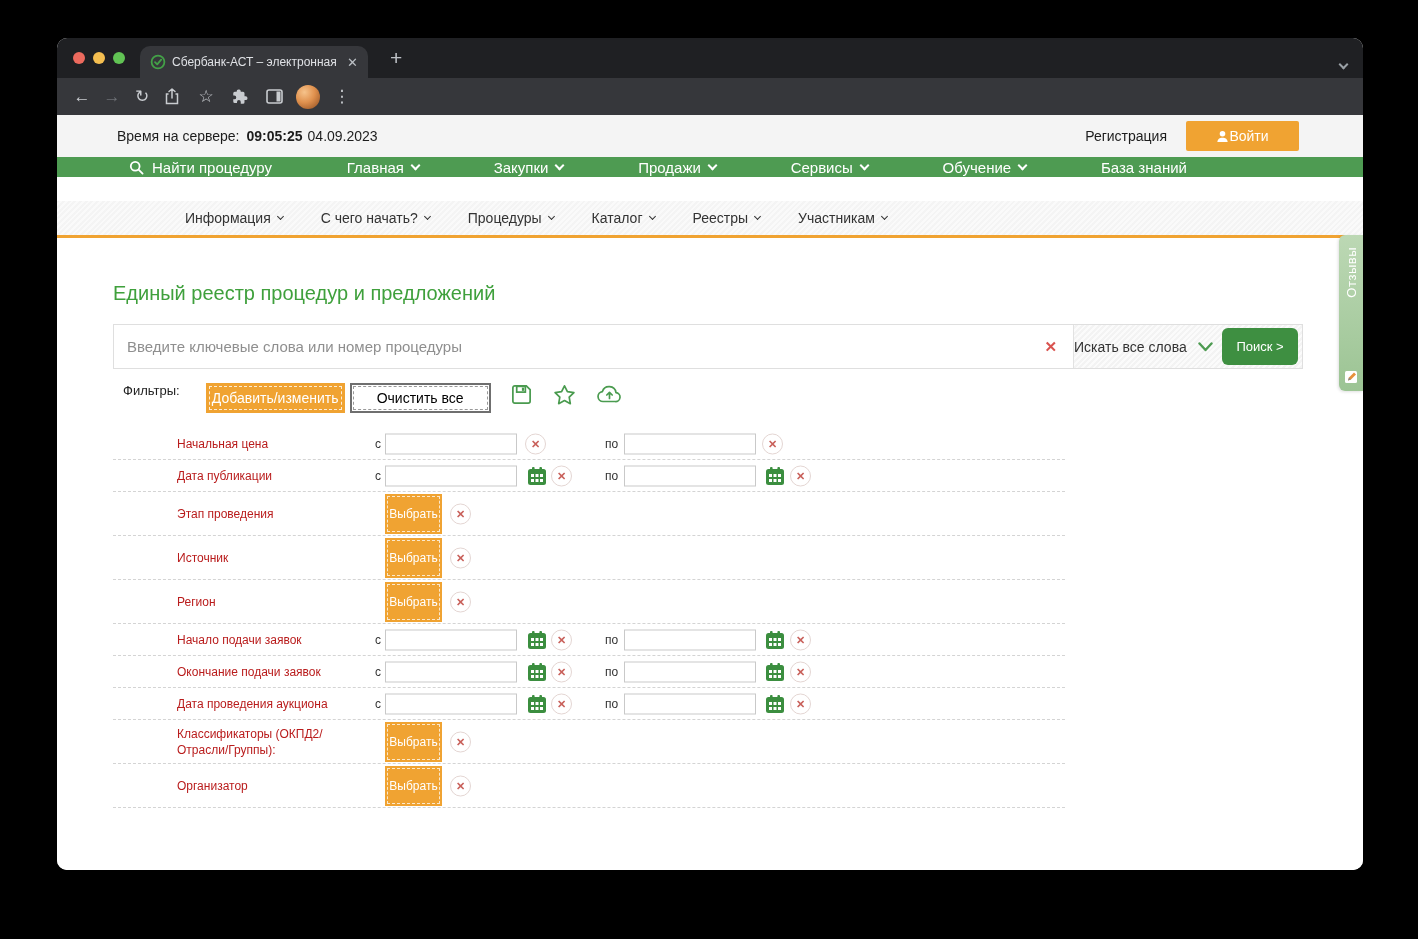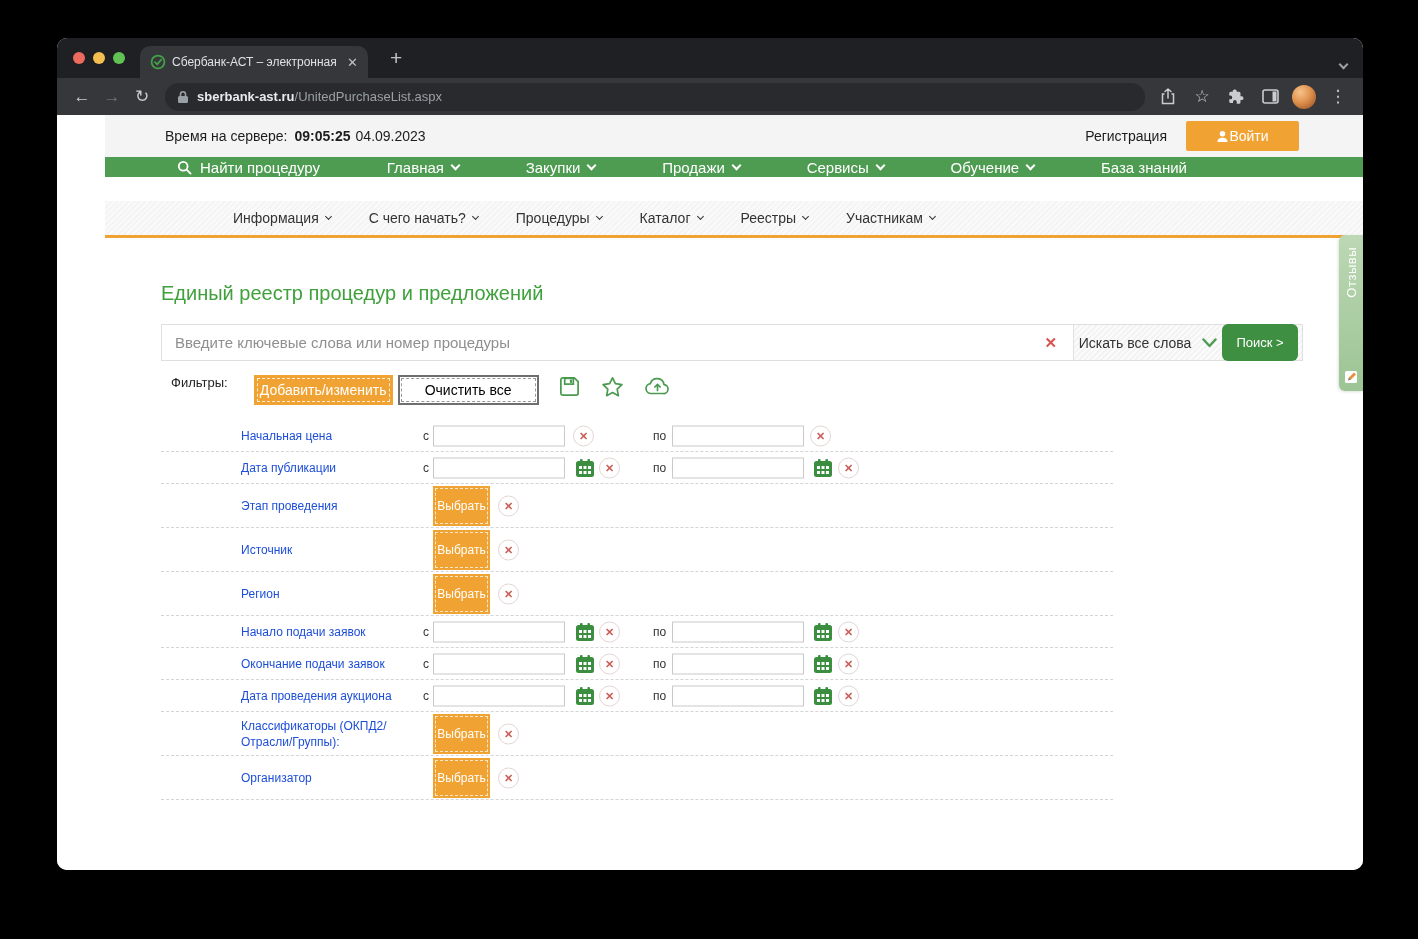--- a/index.html
+++ b/index.html
@@ -32,21 +32,21 @@
   .nav-ic.dim { color:#6E7176; }
   .urlbar { flex:1; height:28px; background:#282A2E; border-radius:14px; display:flex;
             align-items:center; padding:0 12px; margin:0 8px; font-size:13px; }
   .domain { color:#E8EAED; font-weight:bold; margin-left:8px; }
   .path { color:#9AA0A6; }
   .tb-right { display:flex; align-items:center; gap:4px; }
   .avatar { width:24px; height:24px; border-radius:50%; margin:0 3px;
             background:radial-gradient(circle at 35% 30%, #F6C38B 0%, #E0914E 45%, #8C4A1E 100%); }
 
   
-  .page { position:relative; height:755px; background:#fff; color:#222;padding-left:48px; }
+  .page { position:relative; height:755px; background:#fff; color:#222; }
 
   .infobar { height:42px; background:#F4F4F4; display:flex; align-items:center;
              padding:0 64px 0 60px; font-size:14px; color:#1d1d1d; }
   .time-strong { font-weight:bold; margin-left:7px; }
   .date-part { margin-left:5px; }
   .reg-link { margin-left:auto; margin-right:19px; }
   .login-btn { width:113px; height:30px; background:#F0A332; color:#fff; border:none;
                display:flex; align-items:center; justify-content:center; 
                font-size:14px; border-radius:2px; font-family:inherit; }
 
@@ -55,49 +55,49 @@
   .gitem { display:flex; align-items:center; gap:8px; cursor:default; }
 
   .subnav { height:37px; margin-top:24px; border-bottom:3px solid #F0A332;
             background:repeating-linear-gradient(135deg, rgba(0,0,0,.025) 0 2px, transparent 2px 4px), #FAFAFA;
             display:flex; align-items:center; gap:38px; padding-left:128px; font-size:14px; color:#333; }
   .snitem { display:flex; align-items:center; gap:7px; cursor:default; }
 
   .content { padding:0 60px 0 56px; }
   .page-title { margin-top:44px; font-size:20px; font-weight:400; color:#3FA03C; }
 
-  .searchbox { margin-top:19px; height:37px; border:1px solid #DFDFDF; display:flex; align-items:center;
+  .searchbox { margin-top:19px; height:45px; border:1px solid #DFDFDF; display:flex; align-items:center;
                background:repeating-linear-gradient(135deg, rgba(0,0,0,.03) 0 2px, transparent 2px 4px), #FBFBFB; }
   .sinput-wrap { flex:1; height:100%; background:#fff; border-right:1px solid #E2E2E2;
                  display:flex; align-items:center; }
   .search-input { flex:1; height:100%; border:none; outline:none; font-size:15px; padding-left:13px;
                   color:#333; font-family:inherit; background:transparent; }
   .search-input::placeholder { color:#8F8F8F; }
   .clear-x { color:#D9534F; font-weight:bold; font-size:15px; padding:0 16px; cursor:pointer; background:none; border:none; }
-  .smode { width:148px; display:flex; align-items:center; justify-content:center; gap:11px;
+  .smode { width:148px; display:flex; align-items:center; gap:11px;
            font-size:14px; color:#333; cursor:pointer; }
   .search-btn { width:76px; height:37px; margin-right:4px; background:#3E8F41; color:#fff;
                 border:none; font-size:13px; border-radius:6px; font-family:inherit; }
 
   .filters-row { margin:14px 0 0 10px; display:flex; align-items:flex-start; height:30px; }
   .filters-label { font-size:13px; }
   .btn-add { margin-left:26px; width:139px; height:30px; background:#F0A332; color:#fff; border:none;
              outline:1px dashed rgba(255,255,255,.8); outline-offset:-4px; font-size:14px; font-family:inherit; }
   .btn-clear { margin-left:5px; width:141px; height:30px; background:#fff; color:#000;
                border:2px solid #6F6F6F; outline:1px dashed #999; outline-offset:-4px;
                font-size:14px; font-family:inherit; }
   .ficon { margin-left:19px; display:flex; align-items:center; cursor:pointer; }
 
   .change-label { margin:31px 0 0 10px; font-size:13px; font-weight:bold; }
 
   .ftable { margin-top:15px; width:952px; }
   .frow { position:relative; border-bottom:1px dashed #D4D4D4; }
   .frow.h32 { height:32px; } .frow.h44 { height:44px; }
   .frow > * { position:absolute; top:50%; transform:translateY(-50%); }
-  .flabel { left:80px; width:172px; font-size:12px; color:#1d4ed8; line-height:1.35; }
+  .flabel { left:64px; width:172px; font-size:12px; color:#b91c1c; line-height:1.35; }
   .rlab { font-size:12px; color:#333; }
   .pos-c { left:262px; } .pos-po { left:464px;margin-left:28px; }
   .fin { height:21px; width:132px; border:1px solid #C9C9C9; background:#fff; font-family:inherit; padding:0 4px; font-size:12px; }
   .fin.i1 { left:272px; } .fin.i2 { left:511px; }
   .cal { width:20px; height:20px; } .cal.c1 { left:414px; } .cal.c2 { left:652px; }
   .xc { width:21px; height:21px; border:1px solid #E4D6D3; border-radius:50%; background:#fff;
         color:#C9615B; font-size:11px; font-weight:bold; display:flex; align-items:center;
         justify-content:center; cursor:pointer; }
   .xc.xd1 { left:438px; } .xc.xd2 { left:677px; }
   .xc.xr1 { left:412px; } .xc.xr2 { left:649px; }
@@ -136,30 +136,20 @@
       <span class="tab-close">✕</span>
     </div>
     <span class="newtab">+</span>
     <span class="strip-chevron" style="color:#9AA0A6;"><span class="chev"></span></span>
   </div>
 
   <div class="toolbar">
     <span class="nav-ic">←</span>
     <span class="nav-ic dim">→</span>
     <span class="nav-ic">↻</span>
-    <div class="urlbar">
-      <span>
-        <svg width="12" height="14" viewBox="0 0 12 14">
-            <rect x="1" y="6" width="10" height="7" rx="1.5" fill="#9AA0A6"></rect>
-            <path d="M3.5 6V4.2a2.5 2.5 0 0 1 5 0V6" fill="none" stroke="#9AA0A6" stroke-width="1.6"></path>
-          </svg>
-      </span>
-      <span class="domain">sberbank-ast.ru</span>
-      <span class="path">/UnitedPurchaseList.aspx</span>
-    </div>
     <div class="tb-right">
       <span class="nav-ic">
         <svg width="16" height="17" viewBox="0 0 16 17">
             <path d="M8 1v9M5 3.5 8 1l3 2.5" fill="none" stroke="#C9CCD0" stroke-width="1.5" stroke-linecap="round" stroke-linejoin="round"></path>
             <path d="M4 6H2.5v9.5h11V6H12" fill="none" stroke="#C9CCD0" stroke-width="1.5" stroke-linecap="round"></path>
           </svg>
       </span>
       <span class="nav-ic">☆</span>
       <span class="nav-ic">
         <svg width="18" height="18" viewBox="0 0 24 24">

